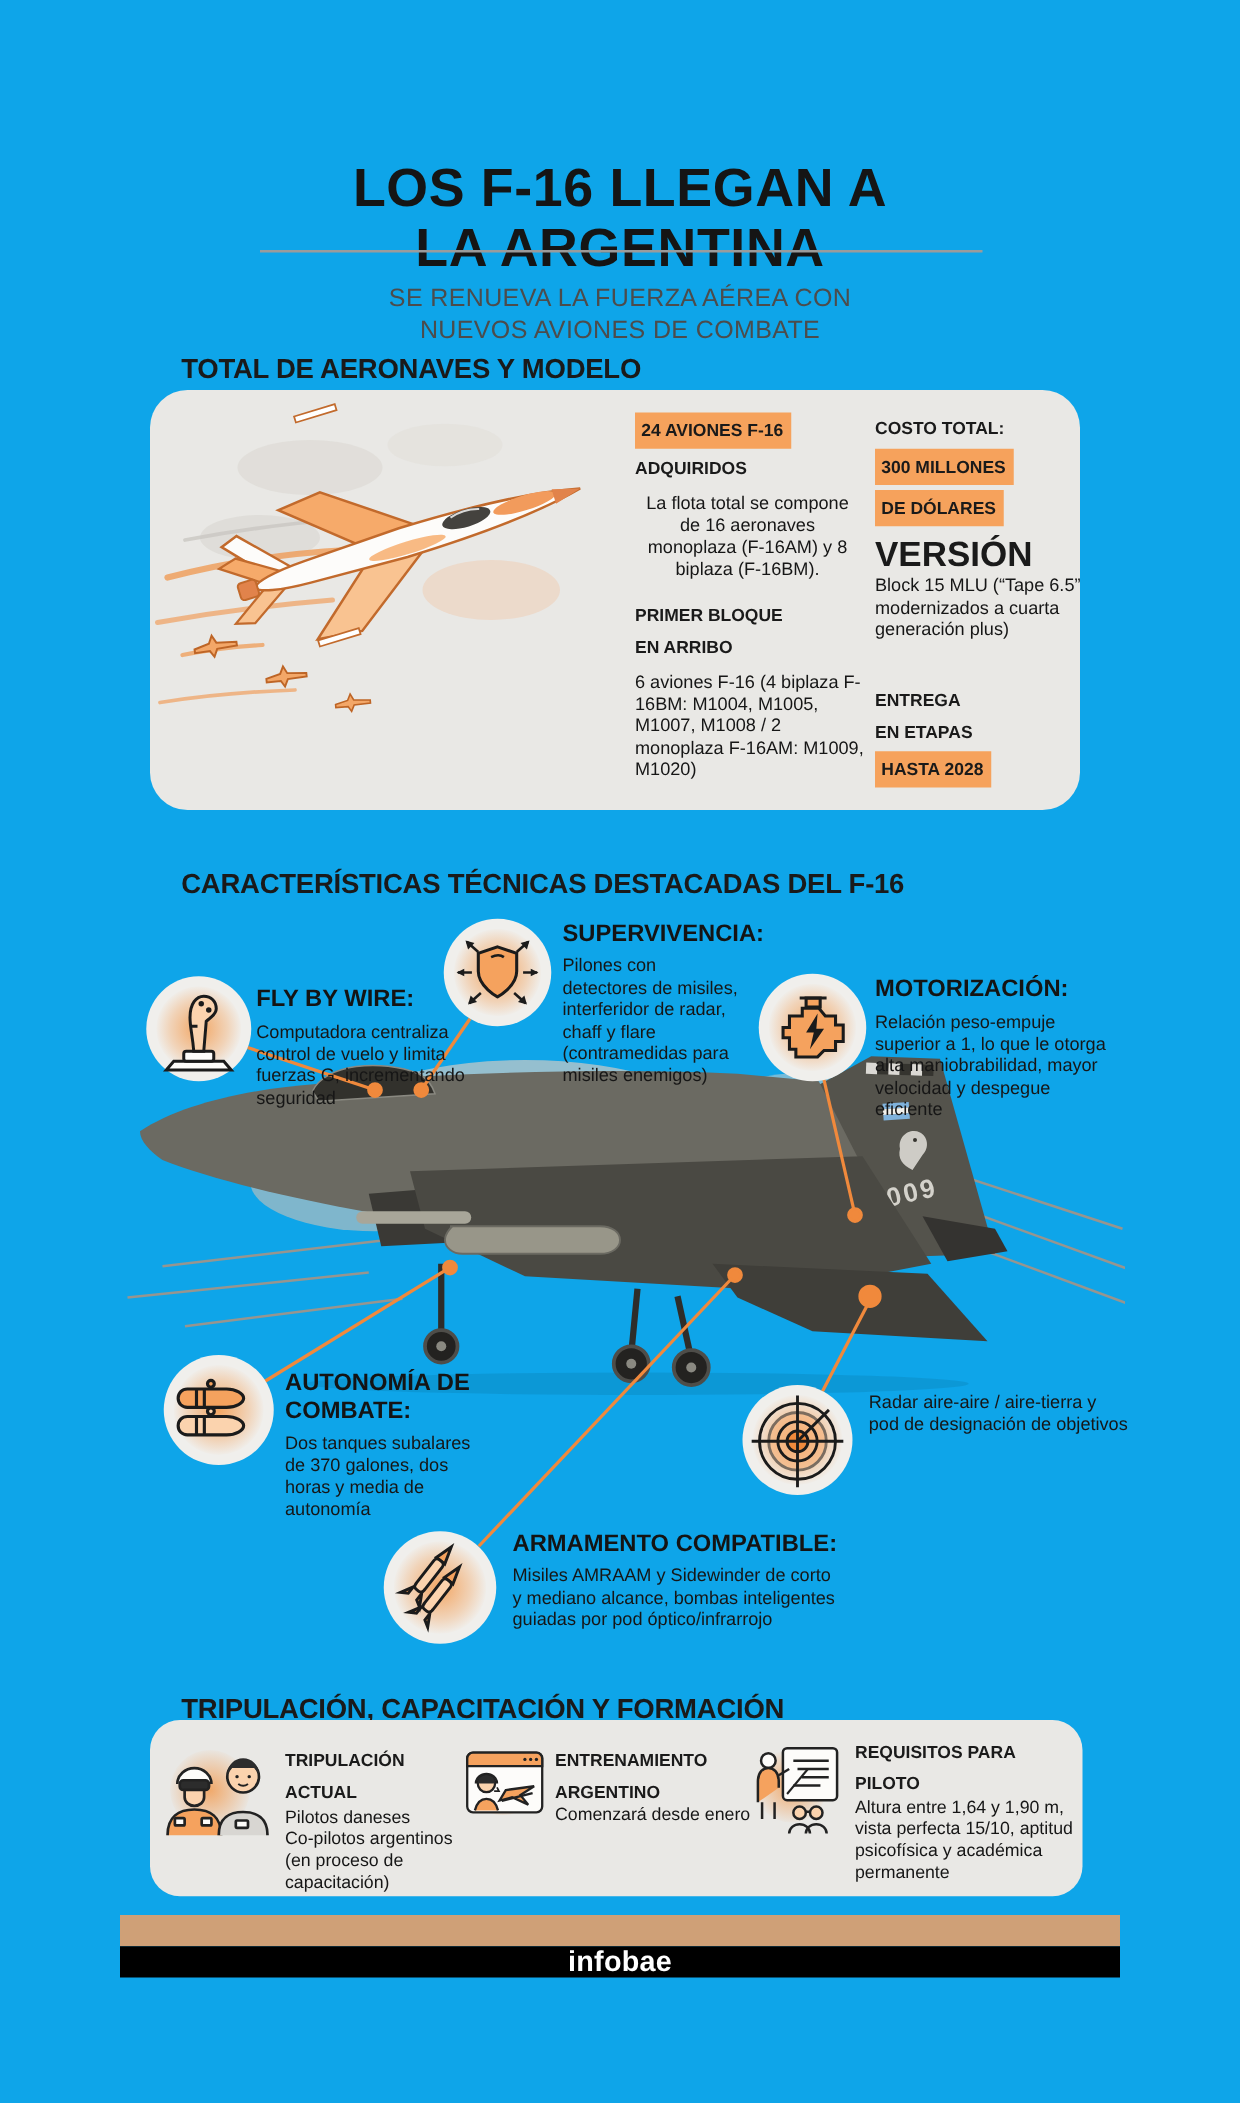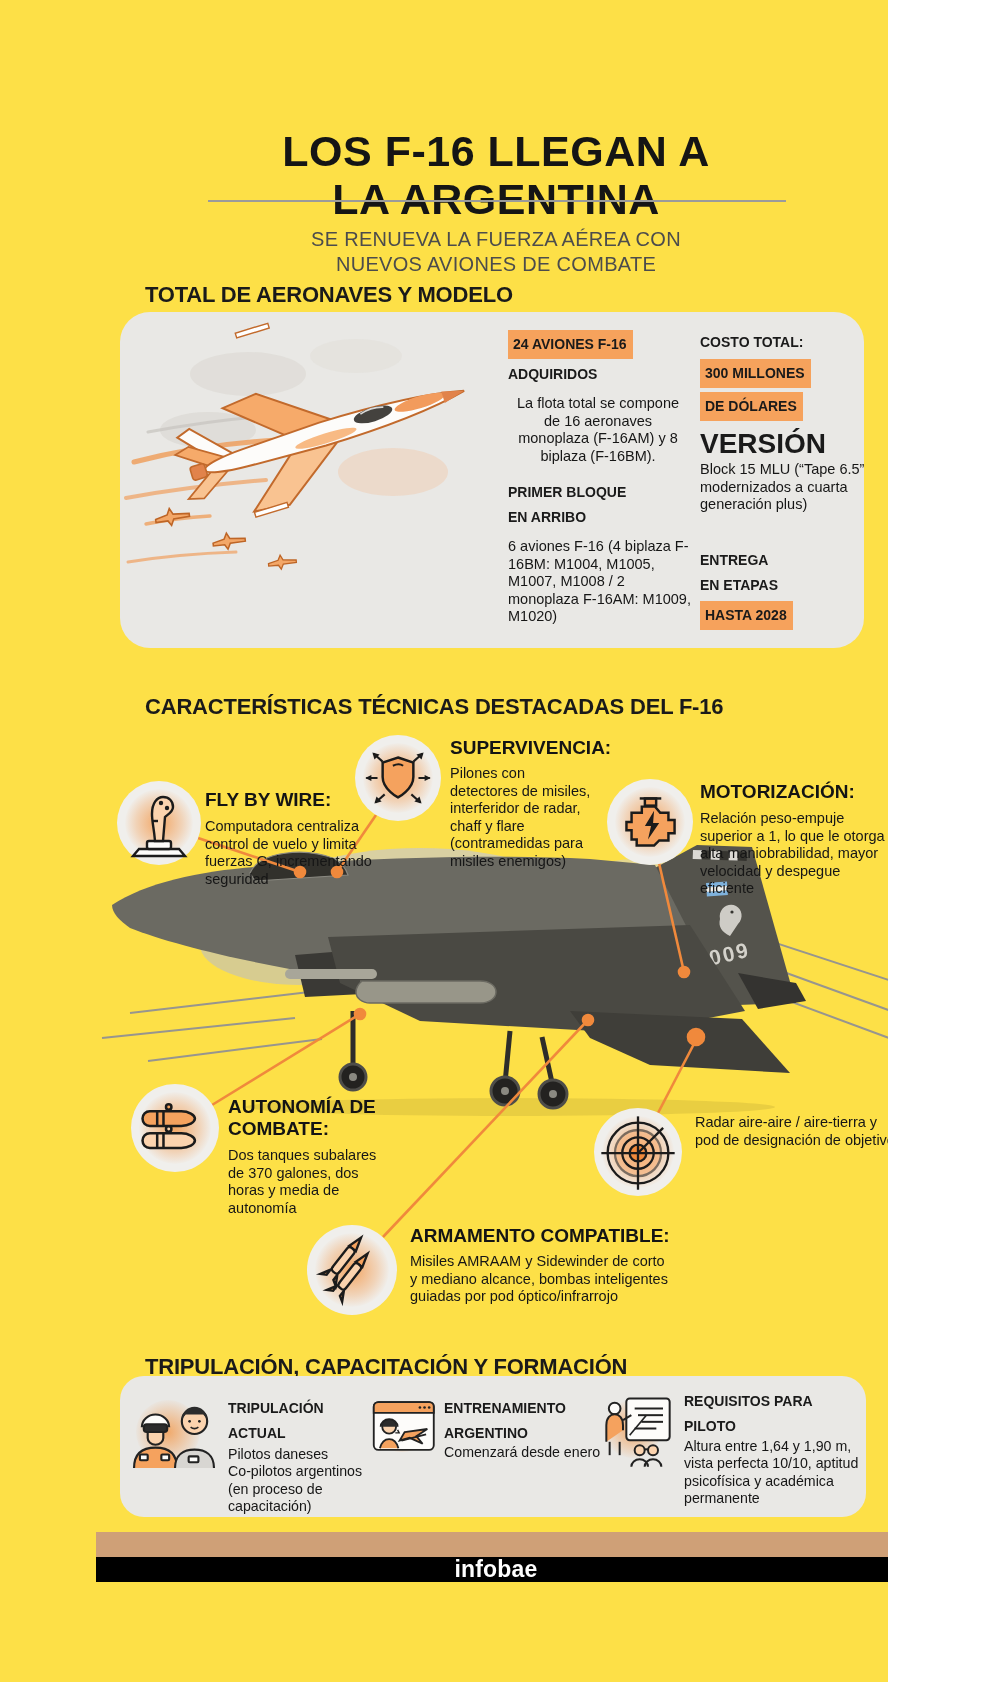--- a/index.html
+++ b/index.html
@@ -1,16 +1,16 @@
 <!DOCTYPE html>
 <html><head>
 <meta charset="utf-8">
 <style>
   html,body{margin:0;padding:0;background:#fff;}
-  .canvas{position:relative;width:888px;height:1682px;background:#fde047;overflow:hidden;
+  .canvas{position:relative;width:992px;height:1682px;background:#0ea5e9;overflow:hidden;
           font-family:"Liberation Sans",sans-serif;color:#141414;}
   .abs{position:absolute;}
   .pre{white-space:pre-line;}
   .center-col{left:96px;width:800px;text-align:center;}
   .main-title{top:98px;font-size:43px;line-height:48px;font-weight:700;letter-spacing:.5px;color:#151515;}
   .title-divider{left:208px;top:200px;width:578px;height:2px;background:#9b9b9b;}
   .subtitle{top:207px;font-size:20px;line-height:25px;font-weight:400;color:#4c4c4c;letter-spacing:.3px;}
   .section-heading{font-size:22px;font-weight:700;color:#1a1a1a;letter-spacing:-.2px;}
   .card{background:#E9E8E5;border-radius:30px;}
   .hl{background:#F6A25C;display:inline-block;padding:2px 6px 2px 5px;}
@@ -365,20 +365,20 @@
     <line x1="14" y1="62" x2="14" y2="78"></line>
       <line x1="26" y1="62" x2="26" y2="78"></line>
     <circle cx="50" cy="72" r="6" fill="#FBD3AE"></circle>
       <circle cx="66" cy="72" r="6" fill="#FBD3AE"></circle>
     <line x1="56" y1="71" x2="60" y2="71"></line>
     <path d="M40,92 a10,9 0 0 1 20,0"></path>
       <path d="M56,92 a10,9 0 0 1 20,0"></path>
   </svg>
   <div class="abs h19 pre" style="left:684px;top:1389px;">REQUISITOS PARA
 PILOTO</div>
-  <p class="abs body-sm" style="left:684px;top:1438px;width:182px;margin:0;">Altura entre 1,64 y 1,90 m, vista perfecta 10/10, aptitud psicofísica y académica permanente</p>
+  <p class="abs body-sm" style="left:684px;top:1438px;width:182px;margin:0;">Altura entre 1,64 y 1,90 m, vista perfecta 15/10, aptitud psicofísica y académica permanente</p>
 
   <div class="abs tan-bar" style="left:96px;top:1532px;width:800px;height:25px;"></div>
   <div class="abs footer-bar" style="left:96px;top:1557px;width:800px;height:25px;">
     <span>infobae</span>
   </div>
 
 </div>
 
 </body></html>

